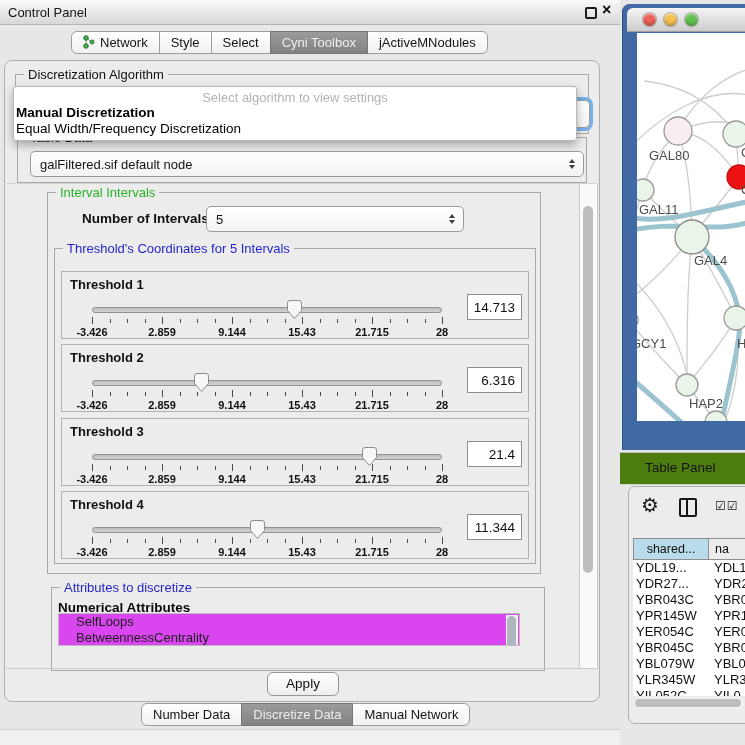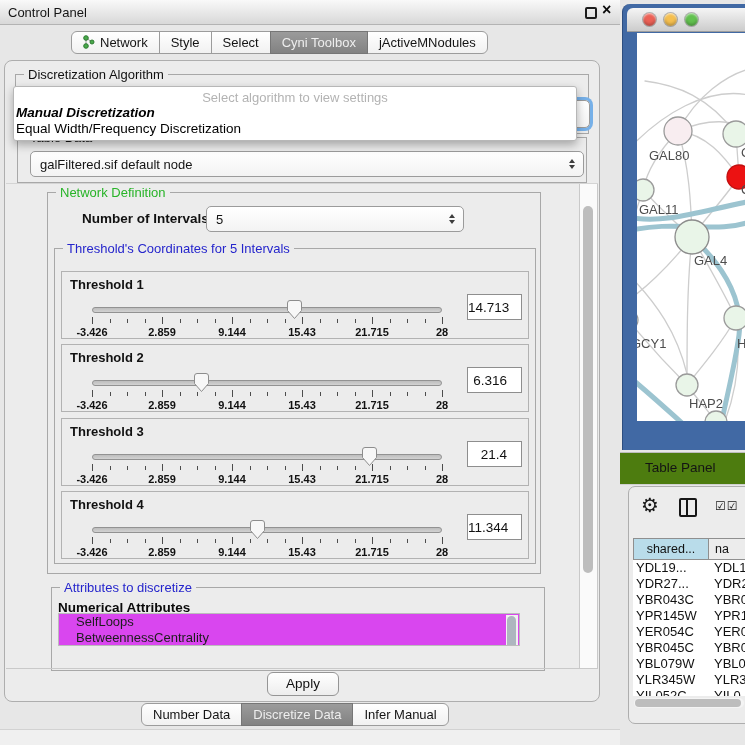--- a/index.html
+++ b/index.html
@@ -62,21 +62,21 @@
   .track-zone{position:absolute;left:30px;top:30px;width:350px;height:36px;}
   .track{position:absolute;left:0;top:5px;width:100%;height:6px;box-sizing:border-box;
          background:linear-gradient(#bdbdbd,#d2d2d2);border:1px solid #929292;border-radius:3px;}
   .ticks{position:absolute;left:0;top:15px;width:100%;height:8px;}
   .tick{position:absolute;width:1px;height:4px;top:2px;background:#4c4c4c;}
   .tick.major{height:7px;top:0;}
   .axis{position:absolute;left:0;top:24px;width:100%;height:12px;}
   .axis-lab{position:absolute;transform:translateX(-50%);font-size:11px;font-weight:700;color:#111;white-space:nowrap;}
   .thumb{position:absolute;top:-2px;}
   .val-box{position:absolute;right:6px;top:22px;width:55px;height:26px;background:#fff;border:1px solid #8e8e8e;
-           font-size:13.5px;line-height:26px;text-align:right;padding-right:14px;box-sizing:border-box;}
+           font-size:13.5px;line-height:26px;text-align:right;padding-right:6px;box-sizing:border-box;}
 
   
   .list-title{position:absolute;left:6px;top:12px;font-size:13.5px;font-weight:700;color:#0a0a0a;}
   .attr-list{position:absolute;left:6px;top:25px;width:462px;height:33px;background:#d946ef;border:1px solid #bcbcbc;
              overflow:hidden;box-sizing:border-box;}
   .attr-item{font-size:13px;color:#1d1d1d;line-height:16px;padding-left:17px;white-space:nowrap;}
   .lscroll{position:absolute;right:1px;top:1px;width:12px;height:43px;background:#f2f2f2;}
   .lthumb{position:absolute;left:1px;top:1px;width:9px;height:41px;background:#aeb6bf;border-radius:5px;}
 
   .apply-sep{left:1px;top:607px;width:592px;height:1px;background:#c9c9c9;}
@@ -140,21 +140,21 @@
 
 <div class="abs main-panel">
 
   <div class="group" style="left:10px;top:13px;width:572px;height:58px;">
     <span class="group-label">Discretization Algorithm</span>
     <div class="combo focus-ring" style="left:14px;top:25px;width:558px;height:26px;"></div>
   </div>
 
   <div class="abs popup">
     <div class="abs popup-hint">Select algorithm to view settings</div>
-    <div class="abs popup-item bold" style="top:18px;font-style:italic;">Manual Discretization</div>
+    <div class="abs popup-item bold" style="top:18px;">Manual Discretization</div>
     <div class="abs popup-item" style="top:34px;">Equal Width/Frequency Discretization</div>
   </div>
 
   <div class="group" style="left:12px;top:76px;width:568px;height:44px;">
     <span class="group-label">Table Data</span>
     <div class="combo" style="left:12px;top:13px;width:552px;height:24px;">
       <span class="cv">galFiltered.sif default node</span>
       <span class="arrows">
           <span class="arr-up"></span>
           <span class="arr-dn"></span>
@@ -162,21 +162,21 @@
     </div>
   </div>
 
   <div class="abs content-sep"></div>
 
   <div class="abs vscroll">
     <div class="vthumb"></div>
   </div>
 
   <div class="group" style="left:42px;top:131px;width:492px;height:380px;">
-    <span class="group-label lbl-green">Network Definition</span>
+    <span class="group-label lbl-green">Interval Intervals</span>
     <div class="abs" style="left:34px;top:18px;font-size:13.5px;font-weight:700;">Number of Intervals</div>
     <div class="combo" style="left:158px;top:13px;width:256px;height:24px;">
       <span class="cv">5</span>
       <span class="arrows">
           <span class="arr-up"></span>
           <span class="arr-dn"></span>
         </span>
     </div>
 
     <div class="group" style="left:6px;top:55px;width:480px;height:314px;">
@@ -364,21 +364,21 @@
     </div>
   </div>
 
   <div class="abs apply-sep"></div>
   <div class="abs apply-btn">Apply</div>
 </div>
 
 <div class="abs tabbar bottom-tabbar">
   <div class="tab first"><span>Number Data</span></div>
   <div class="tab selected"><span>Discretize Data</span></div>
-  <div class="tab last"><span>Infer Manual</span></div>
+  <div class="tab last"><span>Manual Network</span></div>
 </div>
 <div class="abs bottom-strip"></div>
 
 <div class="abs net-window">
   <div class="net-titlebar">
     <span class="light" style="left: 16px; background: rgb(236, 97, 86);"></span>
     <span class="light" style="left: 37px; background: rgb(245, 191, 79);"></span>
     <span class="light" style="left: 58px; background: rgb(98, 193, 79);"></span>
   </div>
   <div class="net-canvas">

